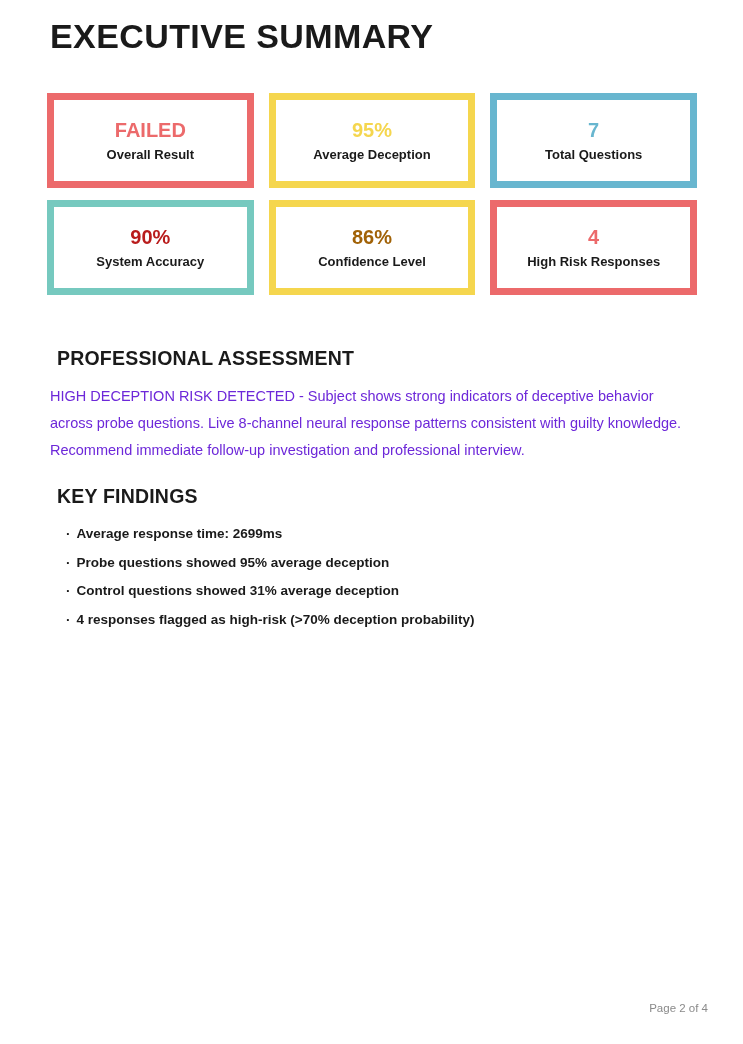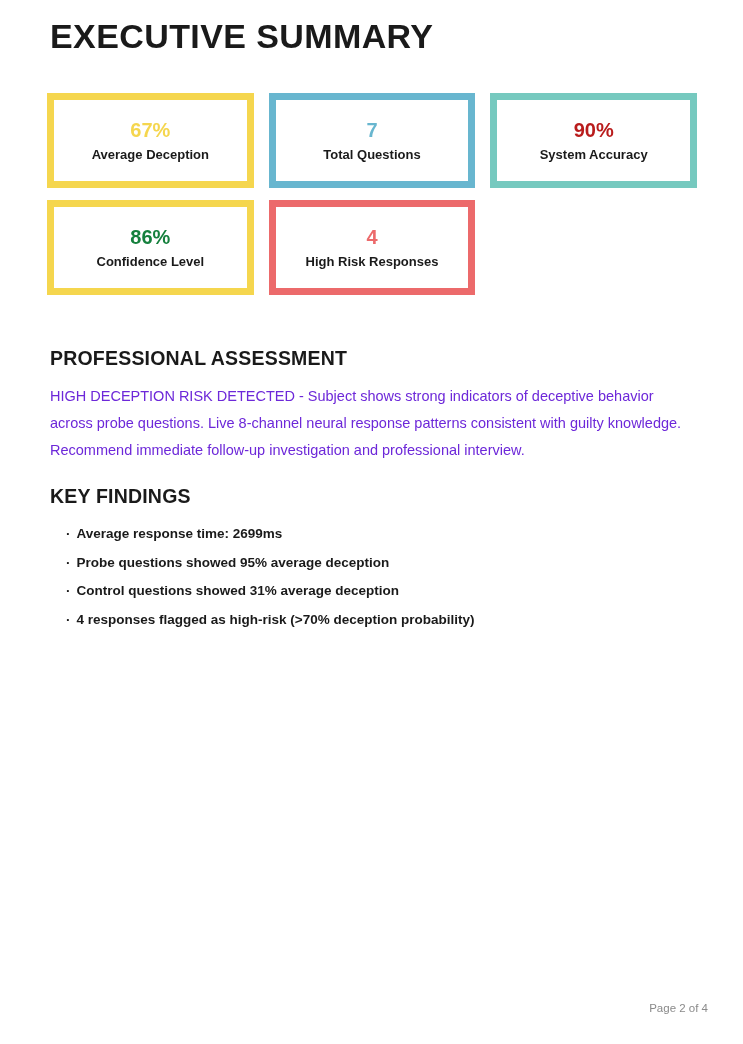--- a/index.html
+++ b/index.html
@@ -46,21 +46,21 @@
     color: #1a1a1a;
     line-height: 1;
   }
   .section { margin: 0 48px 0 50px; }
   .section-assessment { margin-top: 52px; }
   .section-findings { margin-top: 21px; }
   .section-heading {
     font-size: 19.5px;
     font-weight: bold;
     letter-spacing: 0.2px;
-    margin: 0;
+    margin: 7px;
     line-height: 23px;
   }
   .assessment-text {
     font-size: 14.5px;
     line-height: 27px;
     margin: 13px 0 0 0;
     max-width: 652px;
     color: #6d28d9;
   }
   .findings-list {
@@ -88,34 +88,38 @@
 </style>
 </head>
 <body>
 
 <div>
 
   <h1 class="page-title">EXECUTIVE SUMMARY</h1>
 
   <div class="stats-grid">
 
+  <div class="stat-card" style="border-color: rgb(236, 106, 107);">
+        <div class="stat-value" style="color: rgb(236, 106, 107);">FAILED</div>
+        <div class="stat-label">Overall Result</div>
+      </div>
       <div class="stat-card" style="border-color: rgb(245, 214, 78);">
-        <div class="stat-value" style="color: rgb(245, 214, 78);">67%</div>
+        <div class="stat-value" style="color: rgb(245, 214, 78);">95%</div>
         <div class="stat-label">Average Deception</div>
       </div>
       <div class="stat-card" style="border-color: rgb(104, 182, 207);">
         <div class="stat-value" style="color: rgb(104, 182, 207);">7</div>
         <div class="stat-label">Total Questions</div>
       </div>
       <div class="stat-card" style="border-color: rgb(118, 201, 191);">
         <div class="stat-value" style="color: #b91c1c;">90%</div>
         <div class="stat-label">System Accuracy</div>
       </div>
       <div class="stat-card" style="border-color: rgb(245, 214, 78);">
-        <div class="stat-value" style="color: #15803d;">86%</div>
+        <div class="stat-value" style="color: #a16207;">86%</div>
         <div class="stat-label">Confidence Level</div>
       </div>
       <div class="stat-card" style="border-color: rgb(236, 106, 107);">
         <div class="stat-value" style="color: rgb(236, 106, 107);">4</div>
         <div class="stat-label">High Risk Responses</div>
       </div>
     </div>
 
   <section class="section section-assessment">
     <h2 class="section-heading">PROFESSIONAL ASSESSMENT</h2>

